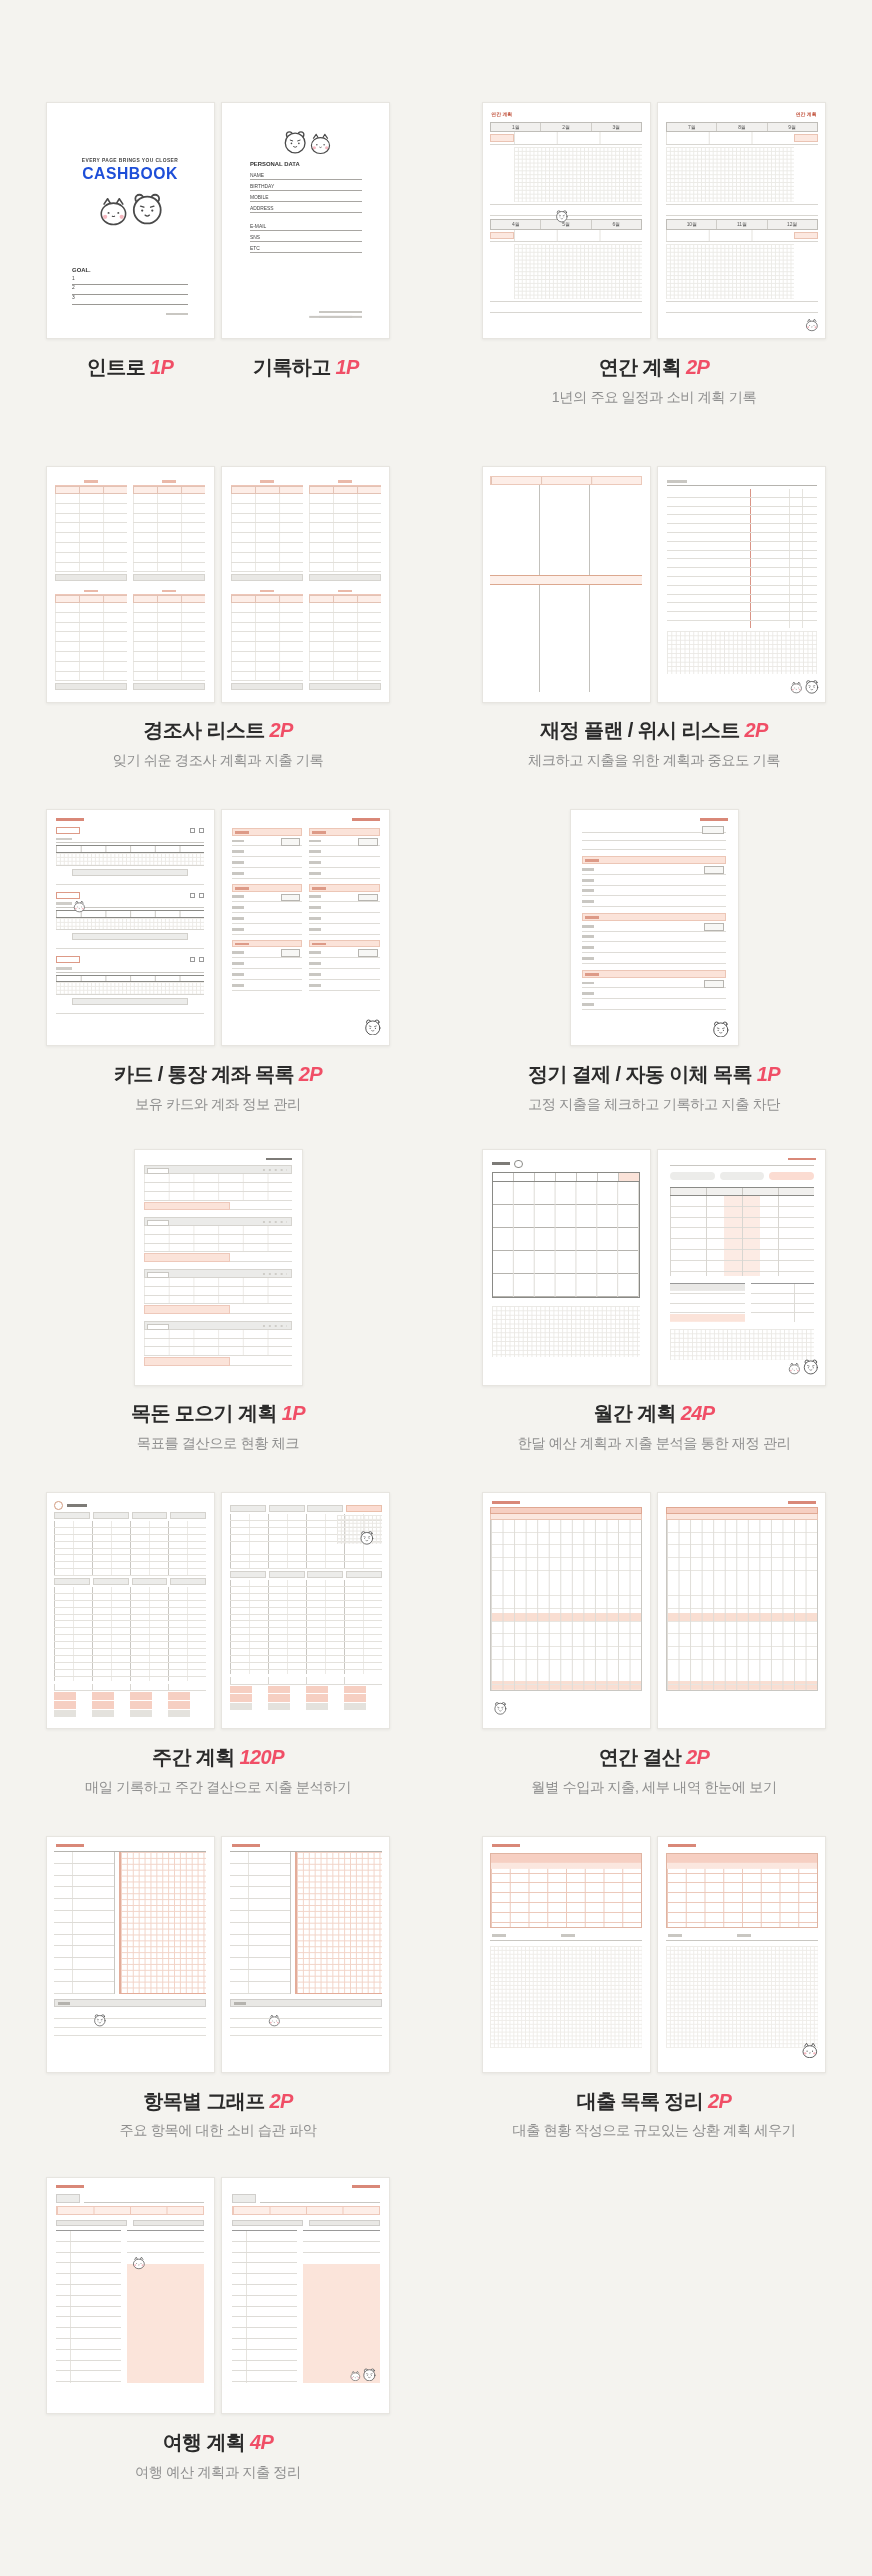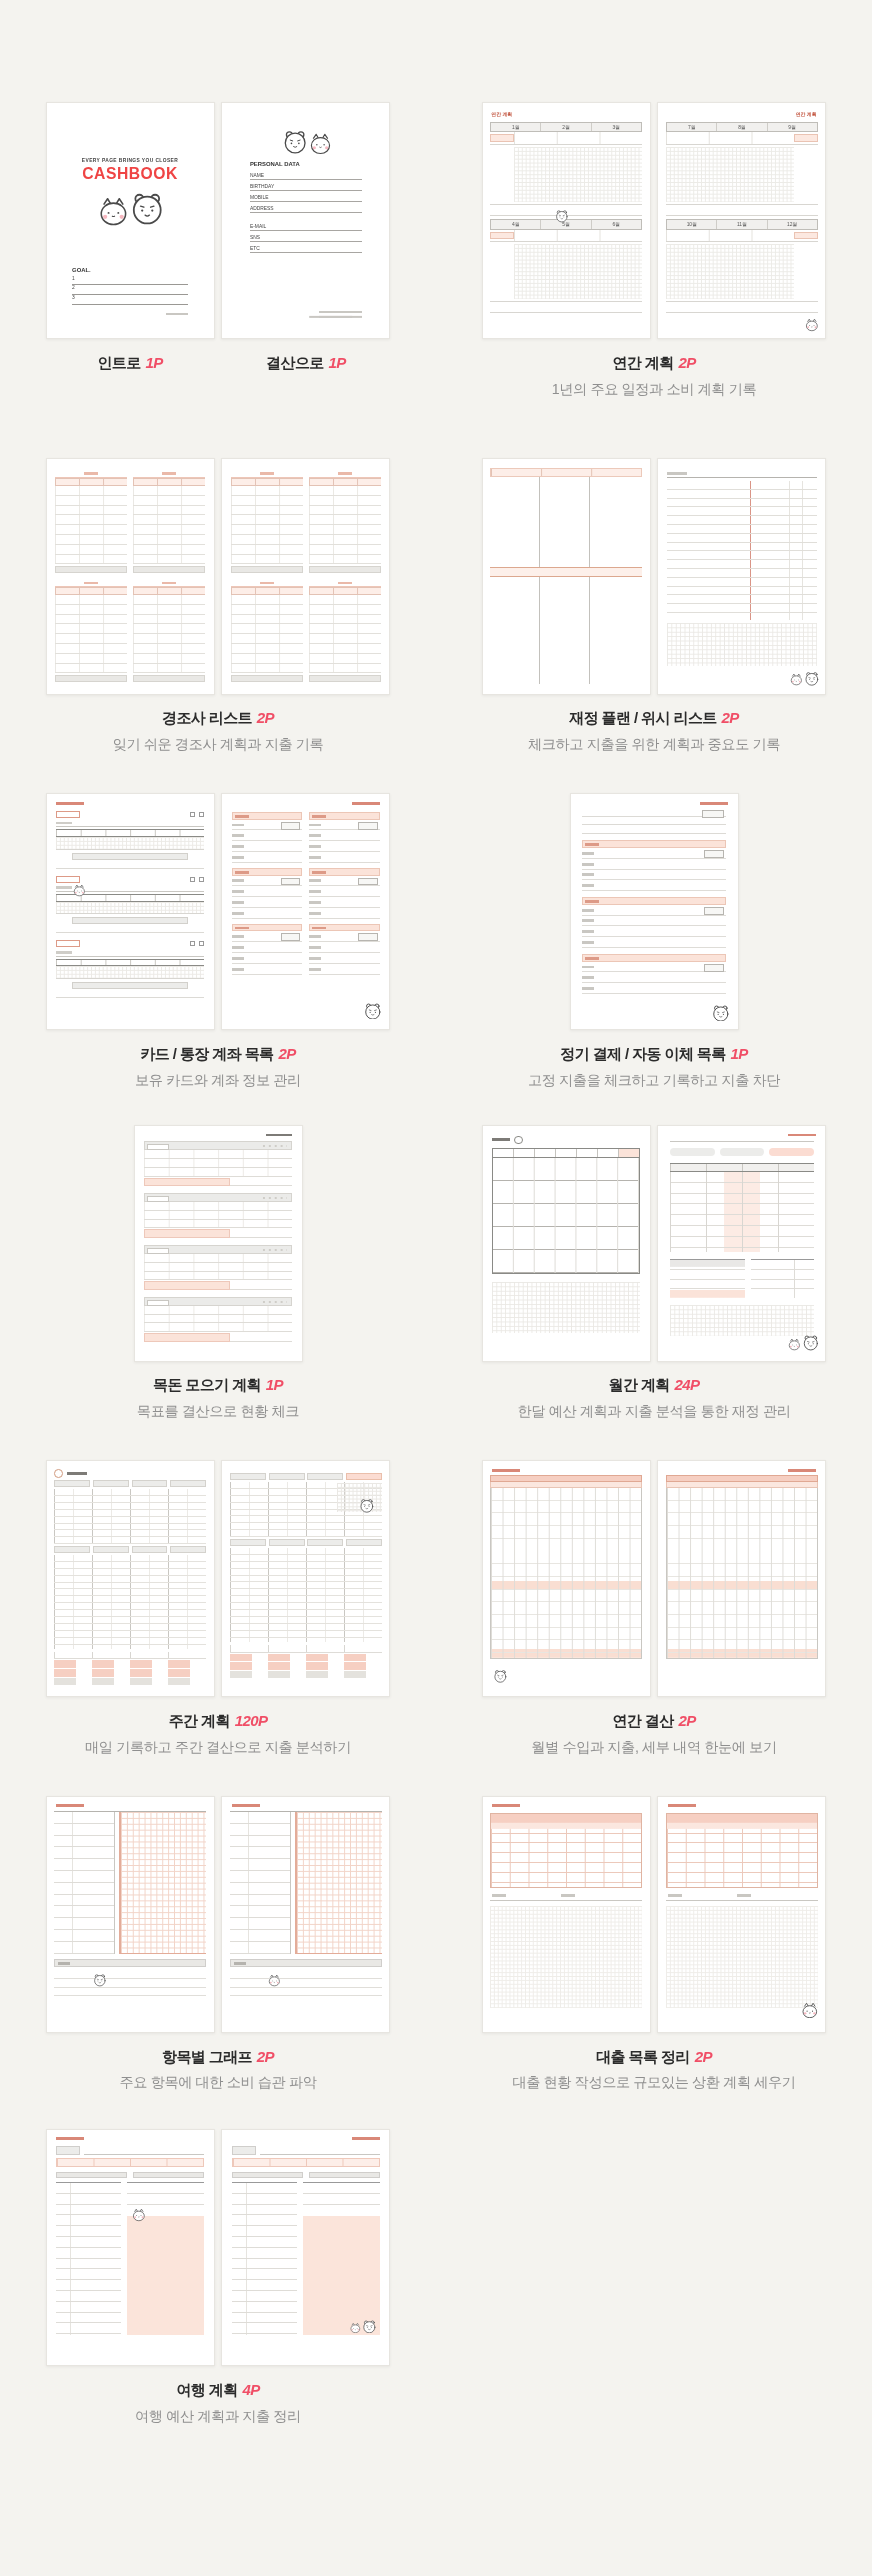--- a/index.html
+++ b/index.html
@@ -7,35 +7,35 @@
   body { height:2576px; overflow:hidden; }
   .wrap { width:873px; padding-top:102px; }
   .row { display:flex; }
   .col { width:436px; display:flex; flex-direction:column; align-items:center; }
   .thumbs { display:flex; gap:6.9px; justify-content:center; }
   .duo { display:flex; gap:6.9px; }
   .mini { display:flex; flex-direction:column; align-items:center; }
   .r1 { margin-bottom:59px; } .r2 { margin-bottom:39px; } .r3 { margin-bottom:35px; }
   .r4 { margin-bottom:39px; } .r5 { margin-bottom:39px; } .r6 { margin-bottom:37px; }
 
-  .cap { margin-top:14.7px; font-size:15px; font-weight:700; color:#2b2b2b; letter-spacing:-0.6px; text-align:left; }
+  .cap { margin-top:14.7px; font-size:20px; font-weight:700; color:#2b2b2b; letter-spacing:-0.6px; text-align:left; }
   .cap .cnt { font-style:italic; font-weight:700; color:#f04e66; margin-left:4.9px; }
   .sub { margin-top:6.9px; font-size:14.2px; color:#8f8f8f; letter-spacing:-0.4px; text-align:center; }
 
   .page { width:169px; height:237px; background:#fff; border:1px solid #e7e5e0;
           box-shadow:0 1px 2.9px rgba(20,20,20,.06); position:relative; overflow:hidden; flex:0 0 auto; }
 
   
   .rdash { position:absolute; width:27.5px; height:2.9px; background:#cf6a56; opacity:.8; }
   .kdash { position:absolute; width:25.5px; height:2.9px; background:#7d7b77; }
   .char { position:absolute; }
 
   
   .in-tag { margin-top:55px; text-align:center; font-size:4.9px; letter-spacing:0.4px; color:#444; font-weight:700; }
-  .in-logo { margin-top:2px; text-align:center; font-size:15.7px; font-weight:900; letter-spacing:0.5px; color:#ef4444; }
+  .in-logo { margin-top:2px; text-align:center; font-size:15.7px; font-weight:900; letter-spacing:0.5px; color:#1d4ed8; }
   .in-chars { display:block; margin:5.9px auto 0; }
   .goal { position:absolute; left:25.5px; right:25.5px; bottom:33px; }
   .goal-t { font-size:5.9px; font-weight:700; color:#333; margin-bottom:2.9px; }
   .goal-line { border-bottom:1px solid #9a9894; font-size:4.9px; color:#444; height:9.8px; }
   .in-foot { position:absolute; right:25.5px; bottom:23.5px; width:21.6px; height:2px; background:#c9c7c2; }
 
   
   .pd-chars { display:block; margin:25.5px auto 0; }
   .pd-title { margin:3.9px 27.5px 2px; font-size:5.9px; font-weight:700; color:#333; }
   .pd-field { margin:0 27.5px; border-bottom:1px solid #a8a6a2; font-size:4.9px; color:#444; height:10.8px; padding-top:3.9px; }
@@ -318,21 +318,21 @@
             <div class="pd-field">BIRTHDAY</div>
             <div class="pd-field">MOBILE</div>
             <div class="pd-field">ADDRESS</div>
             <div class="pd-gap"></div>
             <div class="pd-field">E-MAIL</div>
             <div class="pd-field">SNS</div>
             <div class="pd-field">ETC</div>
             <div class="pd-foot"></div>
           </div>
           <figcaption class="cap">
-            <span>결산으로</span><em class="cnt">1P</em>
+            <span>기록하고</span><em class="cnt">1P</em>
           </figcaption>
         </figure>
       </div>
     </div>
     <figure class="col">
       <div class="thumbs">
         <div class="page pg-year-l">
           <div class="yr-head">연간 계획</div>
           <div class="yr-body">
             <div class="yr-sec">

